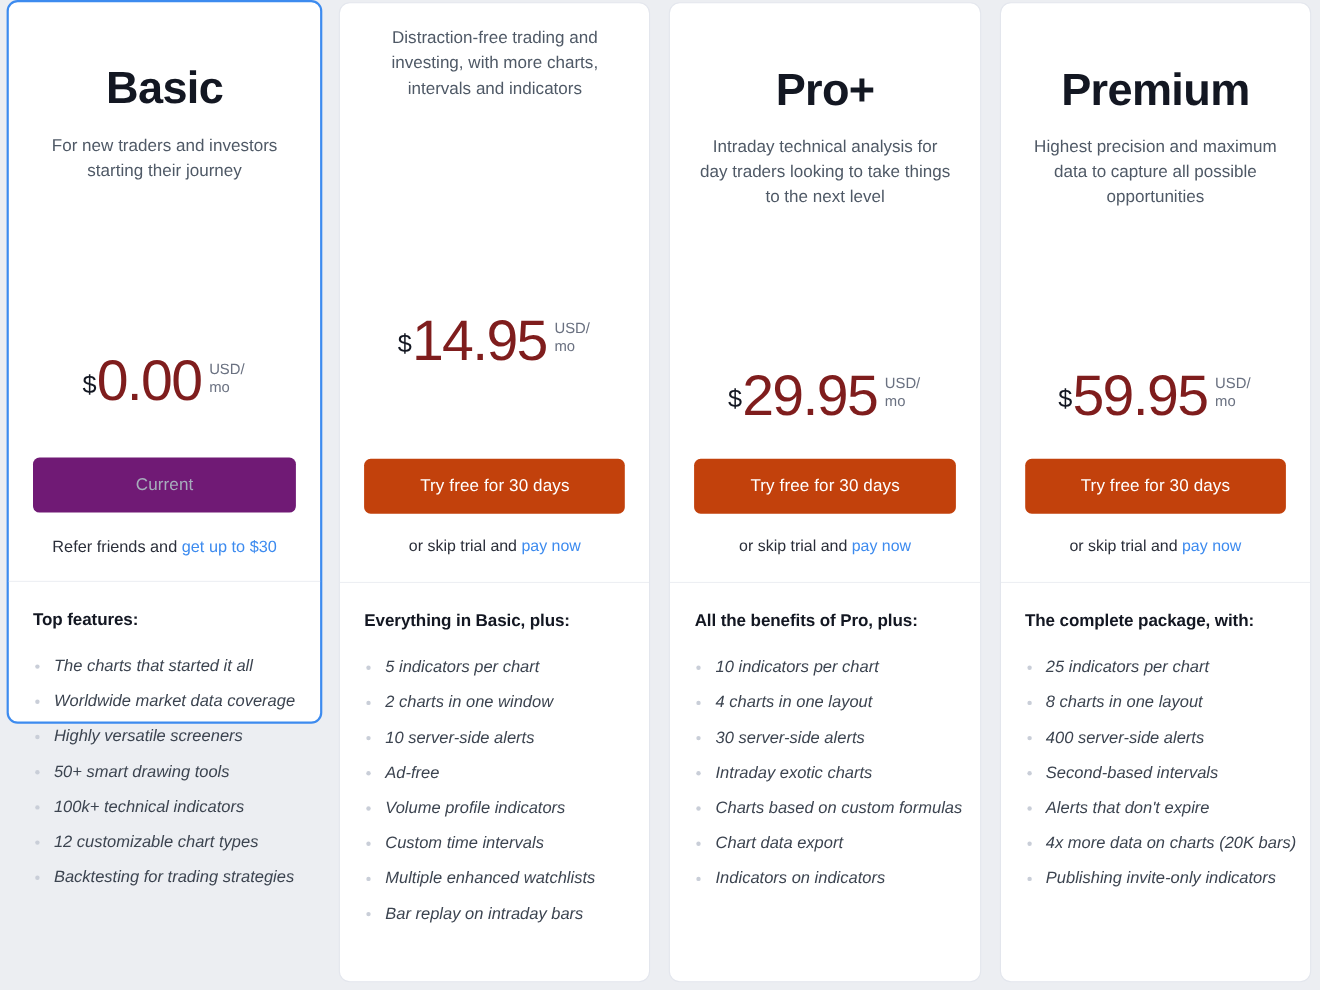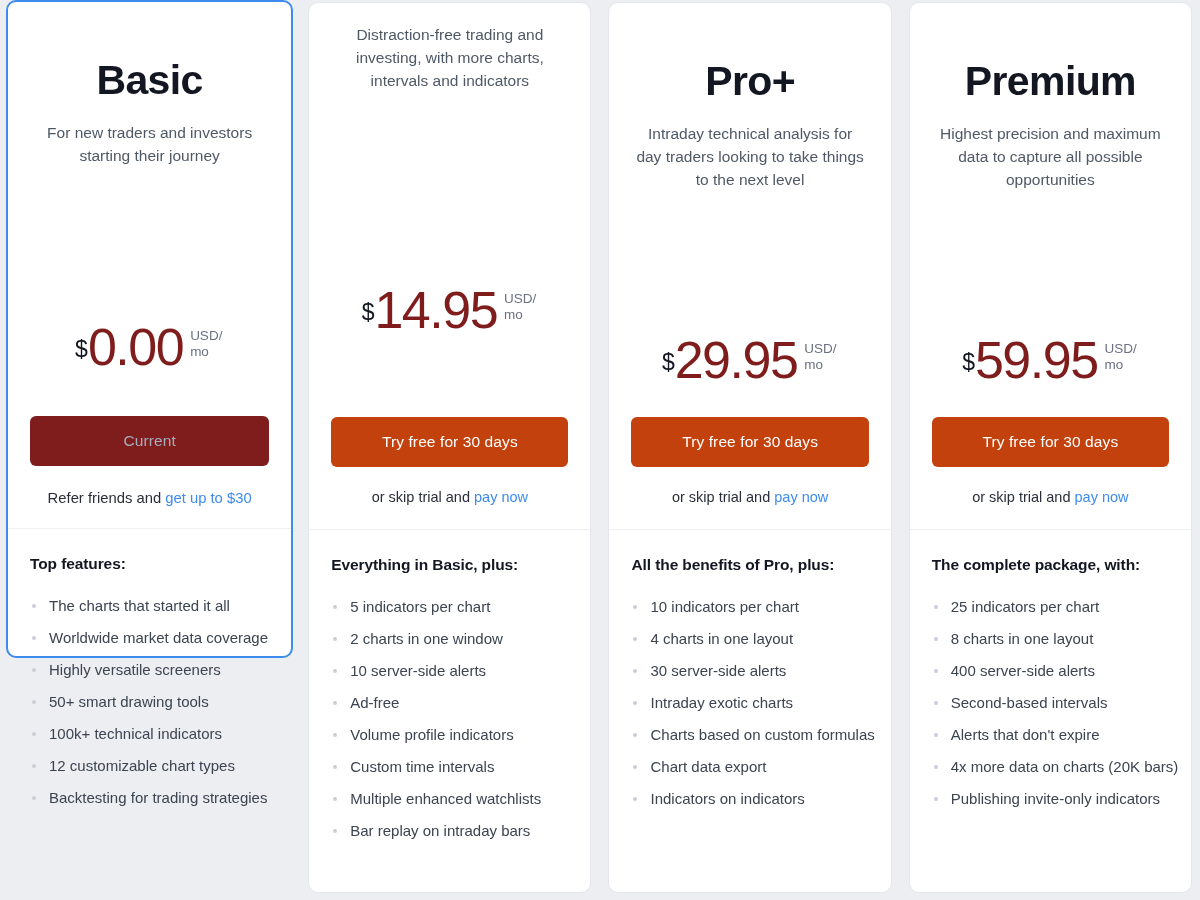--- a/index.html
+++ b/index.html
@@ -128,21 +128,21 @@
     background: #c2410c;
     color: #ffffff;
     font-family: inherit;
     font-size: 15.5px;
     font-weight: 400;
     cursor: pointer;
     letter-spacing: 0.1px;
   }
 
   .cta-button.disabled {
-    background: #7f1d1d;
+    background: #701a75;
     color: #a6adbb;
     cursor: default;
   }
 
   .cta-subtext {
     text-align: center;
     font-size: 14.5px;
     color: #2a2e39;
     margin-top: 22px;
   }
@@ -167,20 +167,21 @@
   .features-heading {
     font-size: 15.5px;
     font-weight: 700;
     color: #131722;
     margin-bottom: 22px;
     letter-spacing: -0.1px;
   }
 
   .features-list {
     list-style: none;
+    font-style: italic;
   }
 
   .feature-item {
     position: relative;
     padding-left: 19px;
     font-size: 15px;
     line-height: 22px;
     color: #3c4450;
     margin-bottom: 10px;
   }

